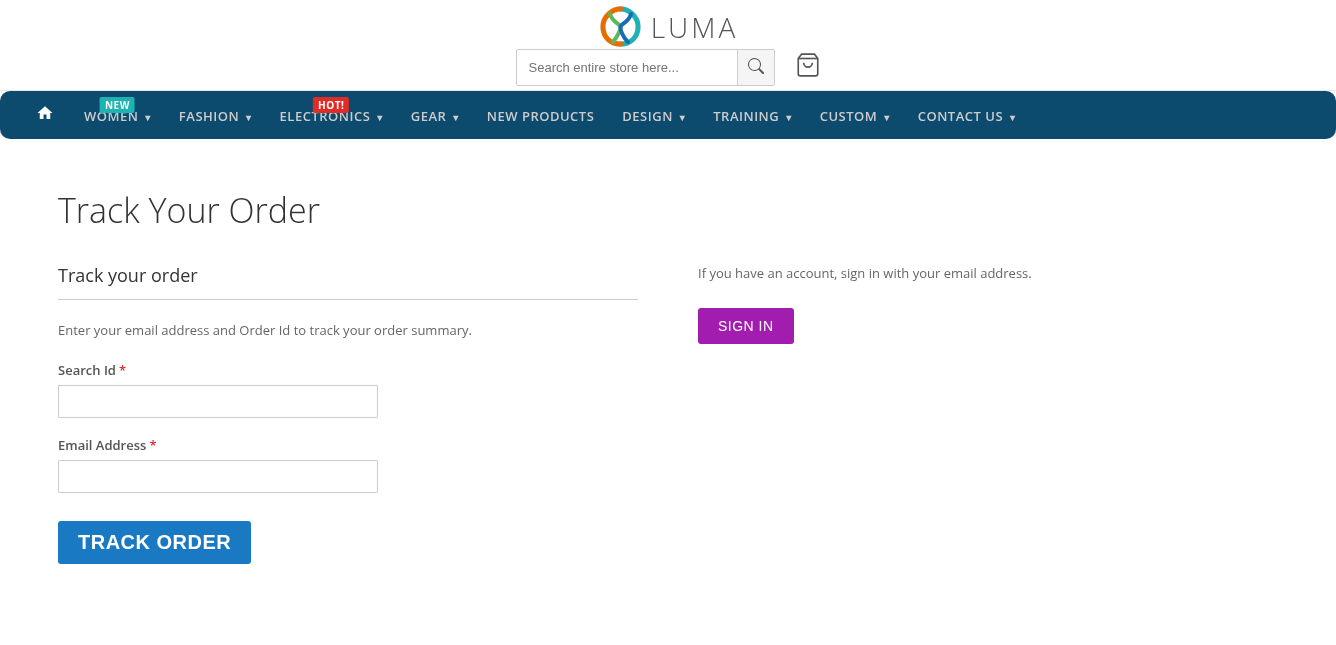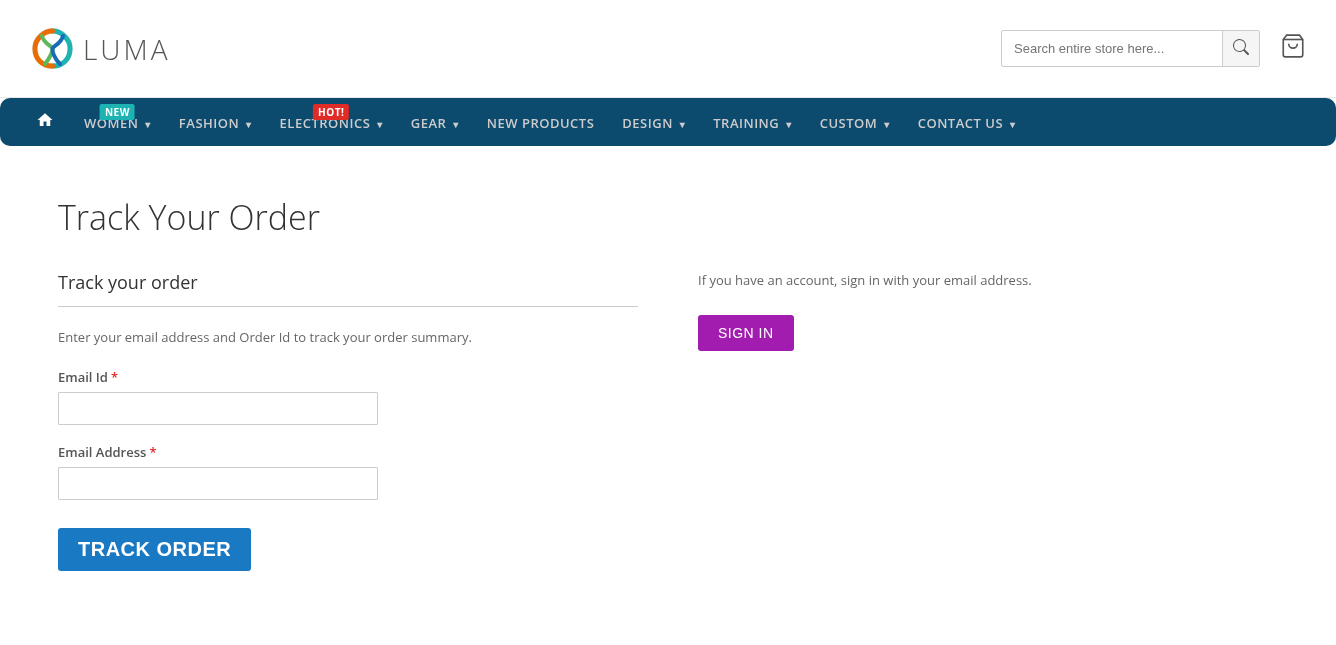--- a/index.html
+++ b/index.html
@@ -3,22 +3,23 @@
   <meta charset="utf-8">
   <style>
     * { box-sizing: border-box; margin: 0; padding: 0; }
     body { font-family: 'Open Sans', Arial, sans-serif; font-size: 14px; color: #333; background: #fff; }
 
     
     .header {
       display: flex;
       align-items: center;
       justify-content: space-between;
-      padding: 26px 30px;
+      padding: 4px 30px;
       border-bottom: 1px solid #e8e8e8;
+      flex-direction: column;
     }
     .logo-area {
       display: flex;
       align-items: center;
       gap: 8px;
     }
     .logo-svg { width: 45px; height: 45px; }
     .logo-text {
       font-size: 28px;
       font-weight: 300;
@@ -289,21 +290,21 @@
   <h1 class="page-title">Track Your Order</h1>
 
   <div class="content-grid">
 
     <section>
       <h2 class="section-title">Track your order</h2>
       <p class="section-desc">Enter your email address and Order Id to track your order summary.</p>
 
       <div class="form-group">
         <label class="form-label">
-          <span>Email Id</span><span class="required-star">*</span>
+          <span>Search Id</span><span class="required-star">*</span>
         </label>
         <input type="text" class="form-input" placeholder="" style="">
       </div>
 
       <div class="form-group">
         <label class="form-label">
           <span>Email Address</span><span class="required-star">*</span>
         </label>
         <input type="email" class="form-input" placeholder="" style="">
       </div>

